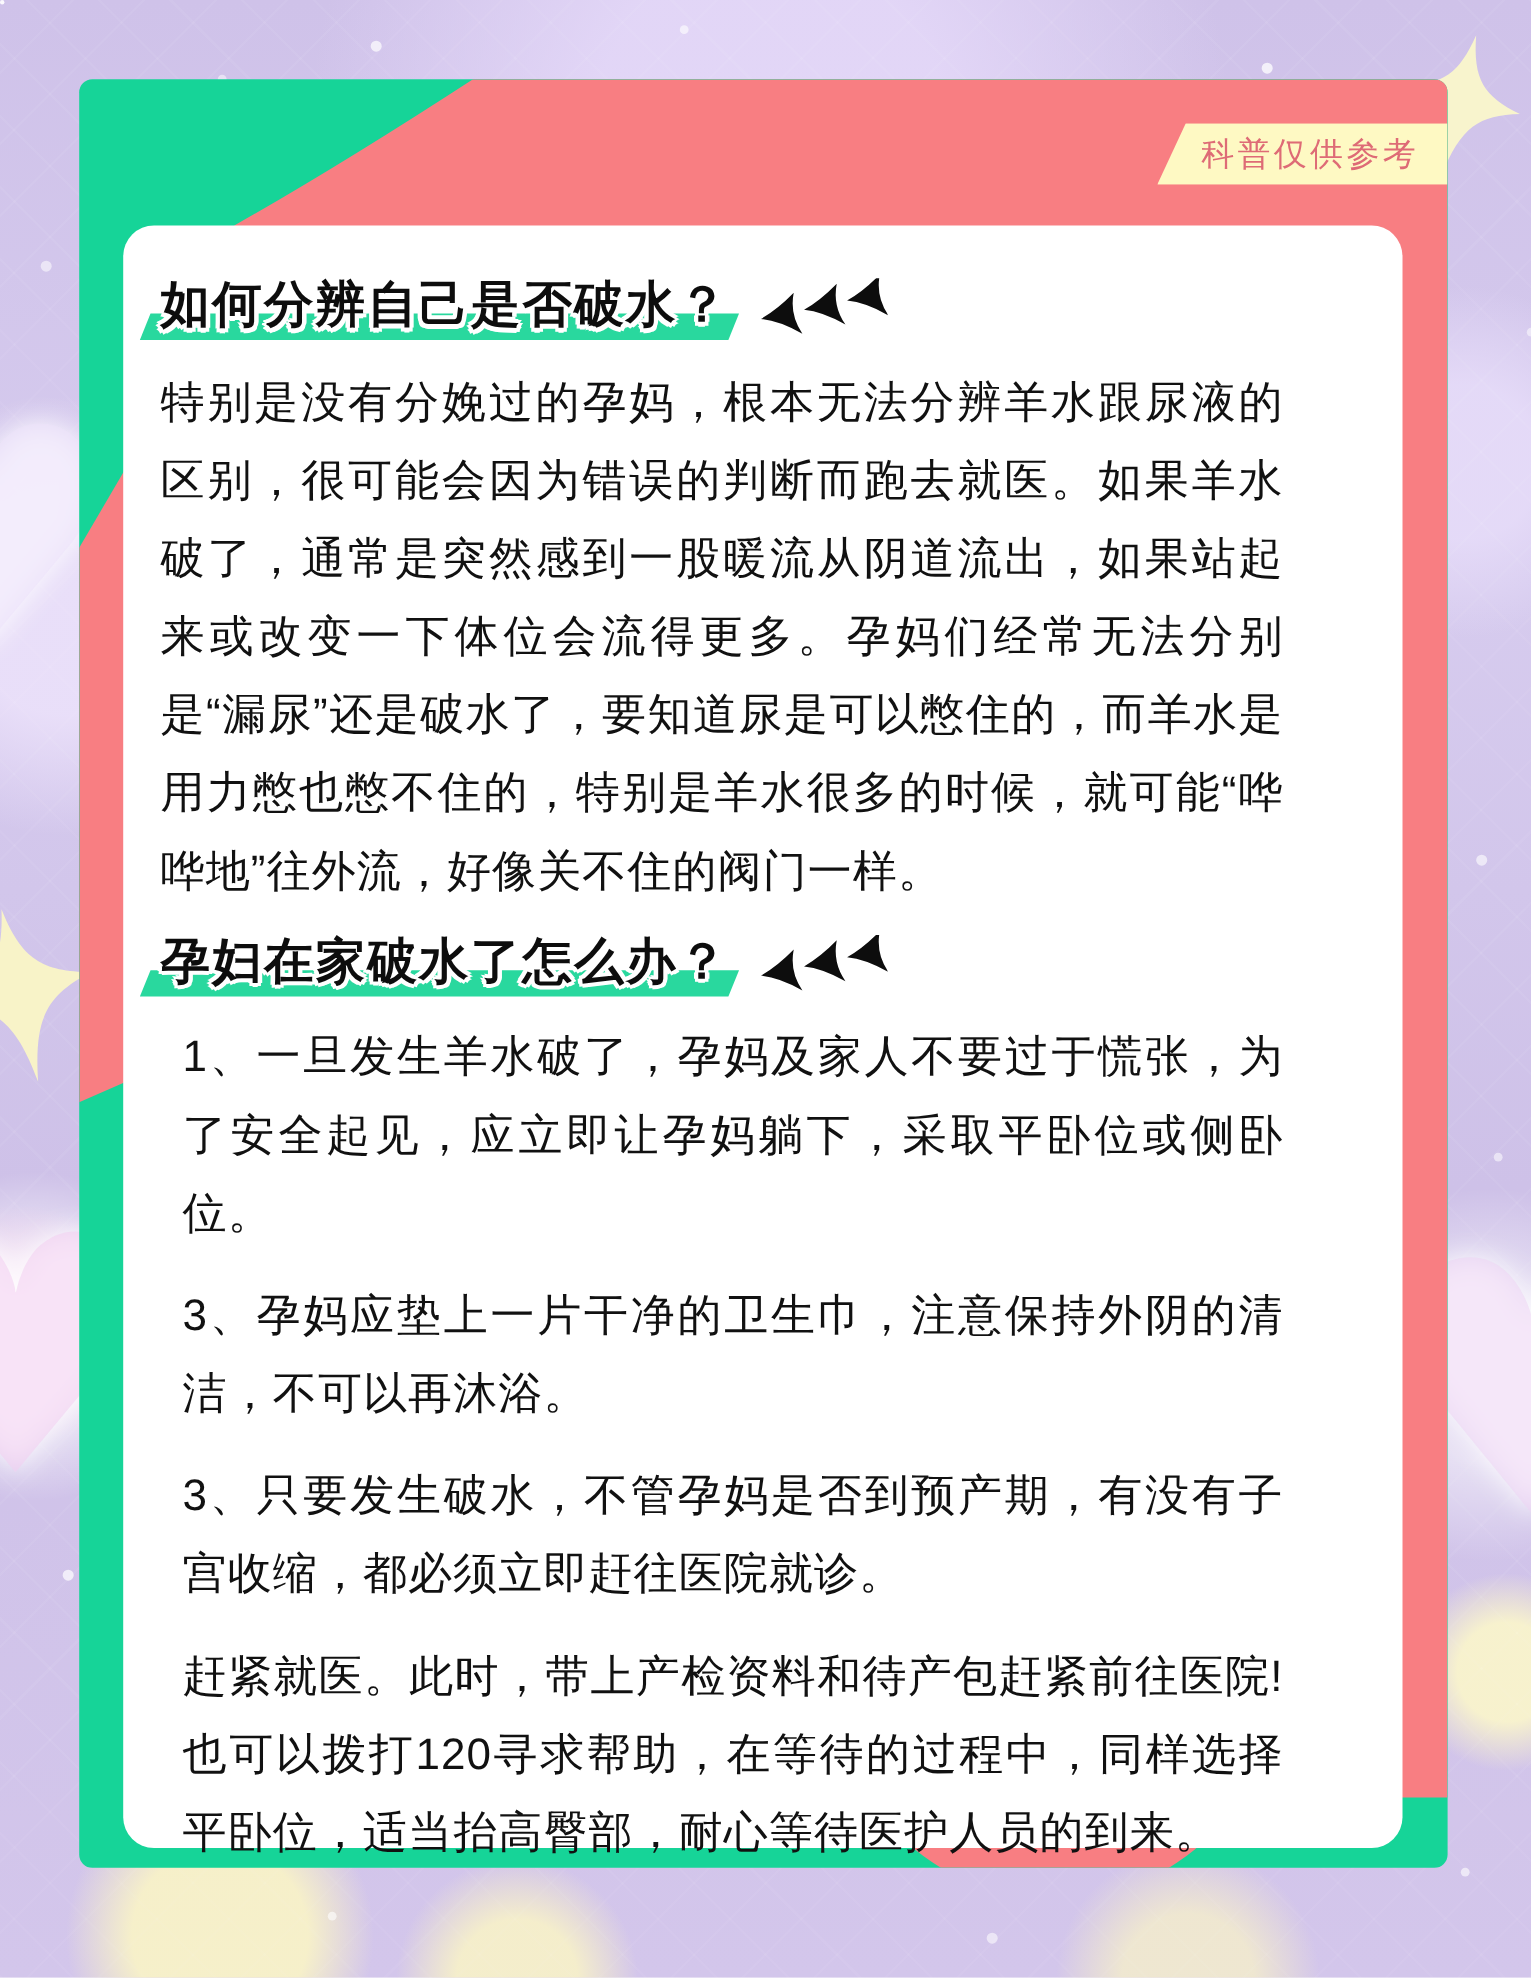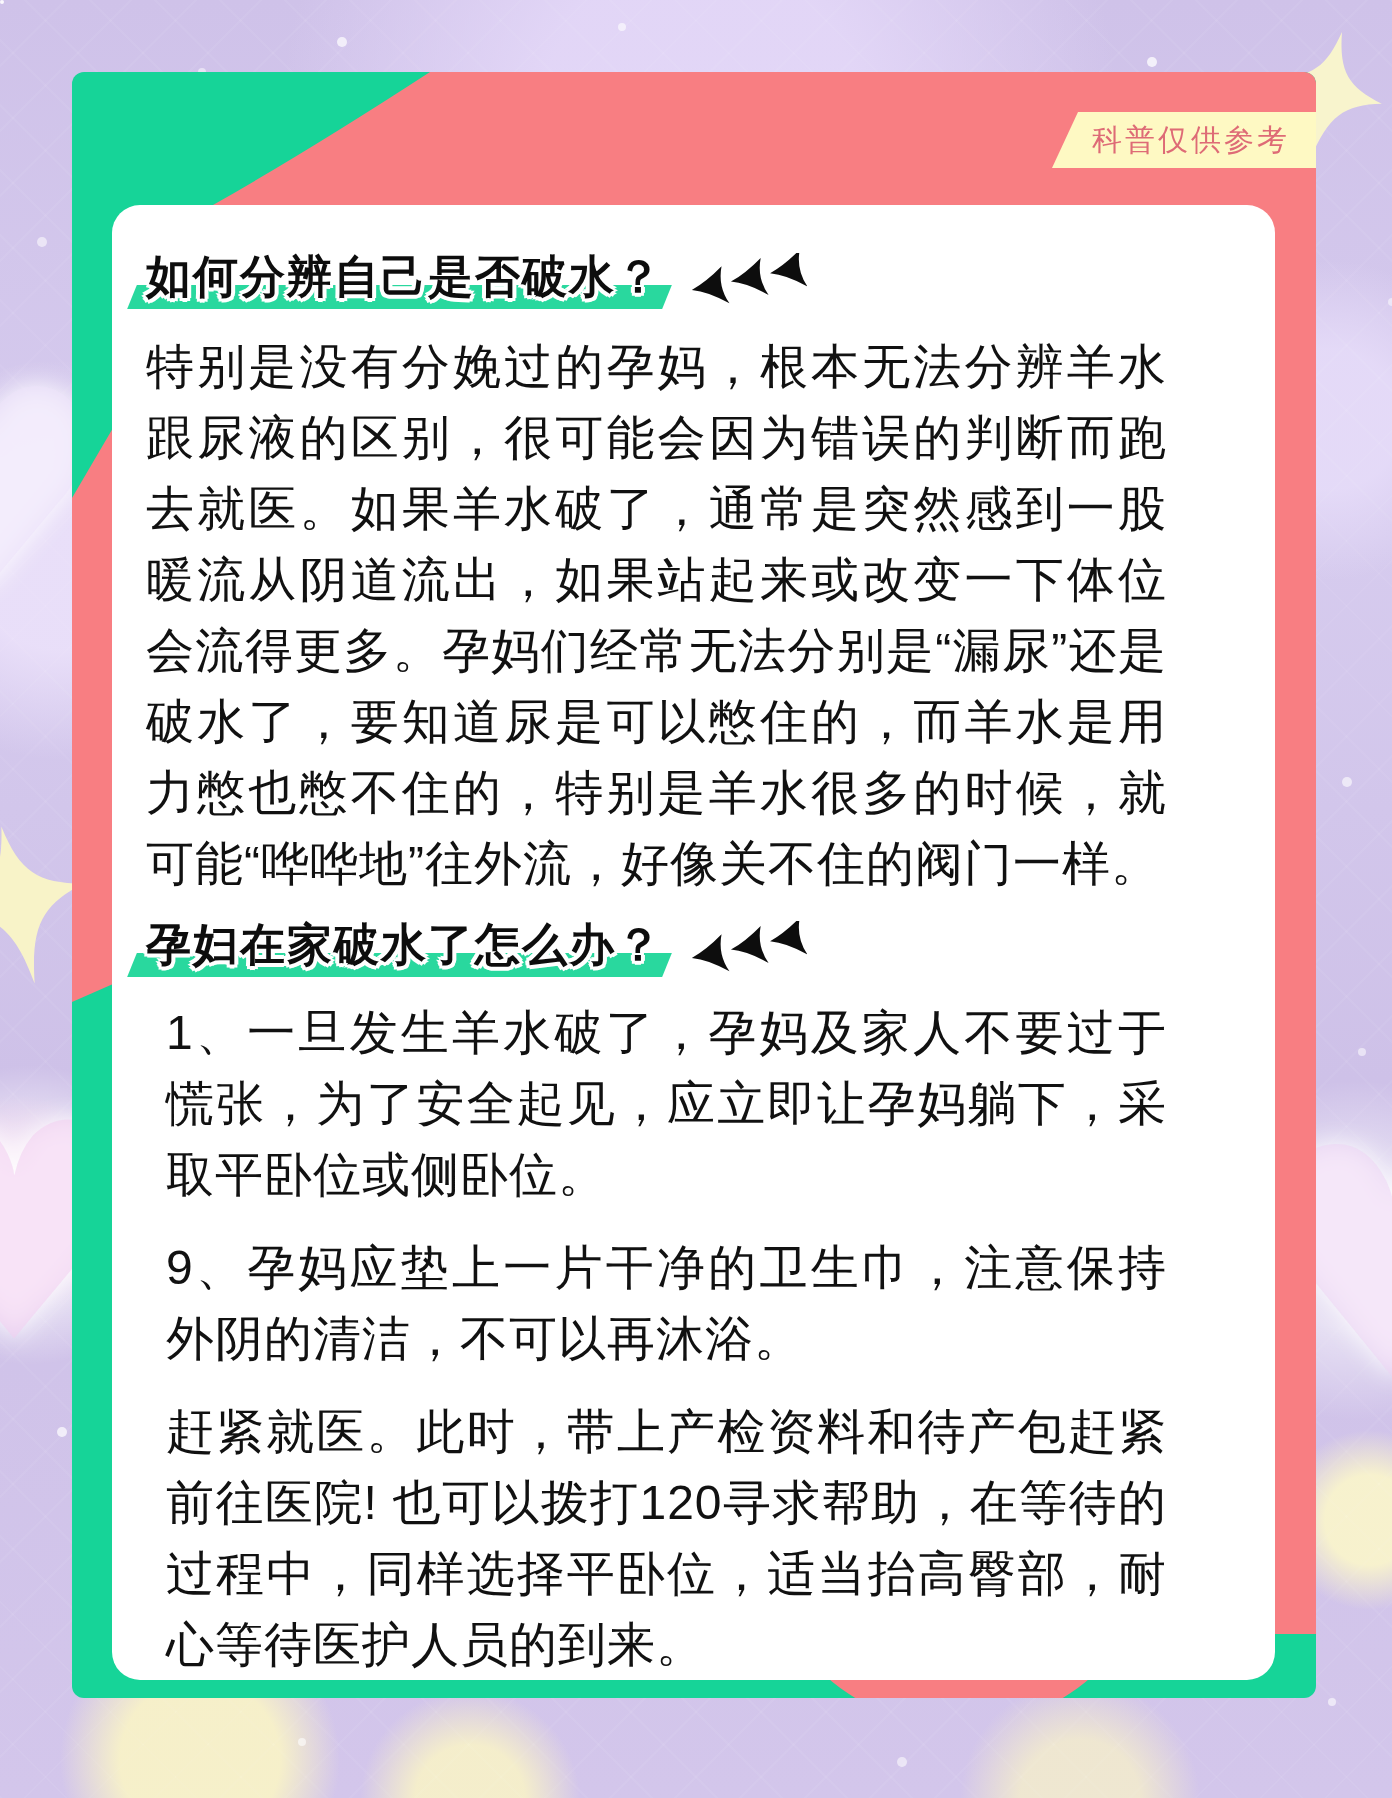--- a/index.html
+++ b/index.html
@@ -52,21 +52,21 @@
   .head-row{display:flex;align-items:center;gap:26px;margin:0;}
   .head-row.second{margin-top:16px;}
   .headline{position:relative;display:inline-block;margin:0;font-size:45px;line-height:58px;
     font-weight:900;color:#0D0D0D;letter-spacing:2px;white-space:nowrap;}
   .headline .txt{position:relative;z-index:1;
     text-shadow:-3px -3px 0 #fff,3px -3px 0 #fff,-3px 3px 0 #fff,3px 3px 0 #fff,
       -4px 0 0 #fff,4px 0 0 #fff,0 -4px 0 #fff,0 4px 0 #fff;}
   .hl-bar{position:absolute;left:-14px;right:-4px;bottom:-3px;height:24px;background:#29D89E;
     transform:skewX(-22deg);z-index:0;}
   .arrows{flex:0 0 auto;margin-top:6px;}
-  .body-p{margin:24px 0 0;font-size:48px;line-height:71px;letter-spacing:1px;color:#111111;
+  .body-p{margin:24px 0 0;font-size:40px;line-height:71px;letter-spacing:1px;color:#111111;
     text-align:justify;}
   .body-p.tight{margin-top:22px;margin-left:20px;}
 </style>
 </head>
 <body>
 
 <div class="stage">
 
   <div class="lattice"></div>
   <div class="sparkles"></div>
@@ -120,18 +120,19 @@
         <svg class="arrows" width="118" height="54" viewBox="0 0 118 54">
           <g fill="#0D0D0D" transform="rotate(-12 59 27)">
             <path d="M36 8 Q18 20 2 25 Q18 30 36 46 Q28 27 36 8 Z"></path>
             <path d="M76 8 Q58 20 42 25 Q58 30 76 46 Q68 27 76 8 Z"></path>
             <path d="M116 8 Q98 20 82 25 Q98 30 116 46 Q108 27 116 8 Z"></path>
           </g>
         </svg>
       </div>
 
       <p class="body-p tight">1、一旦发生羊水破了，孕妈及家人不要过于慌张，为了安全起见，应立即让孕妈躺下，采取平卧位或侧卧位。</p>
-      <p class="body-p tight">9、孕妈应垫上一片干净的卫生巾，注意保持外阴的清洁，不可以再沐浴。</p>
+      <p class="body-p tight">3、孕妈应垫上一片干净的卫生巾，注意保持外阴的清洁，不可以再沐浴。</p>
+      <p class="body-p tight">3、只要发生破水，不管孕妈是否到预产期，有没有子宫收缩，都必须立即赶往医院就诊。</p>
       <p class="body-p tight">赶紧就医。此时，带上产检资料和待产包赶紧前往医院! 也可以拨打120寻求帮助，在等待的过程中，同样选择平卧位，适当抬高臀部，耐心等待医护人员的到来。</p>
 
     </div>
   </div>
 </div>
 
 </body></html>

